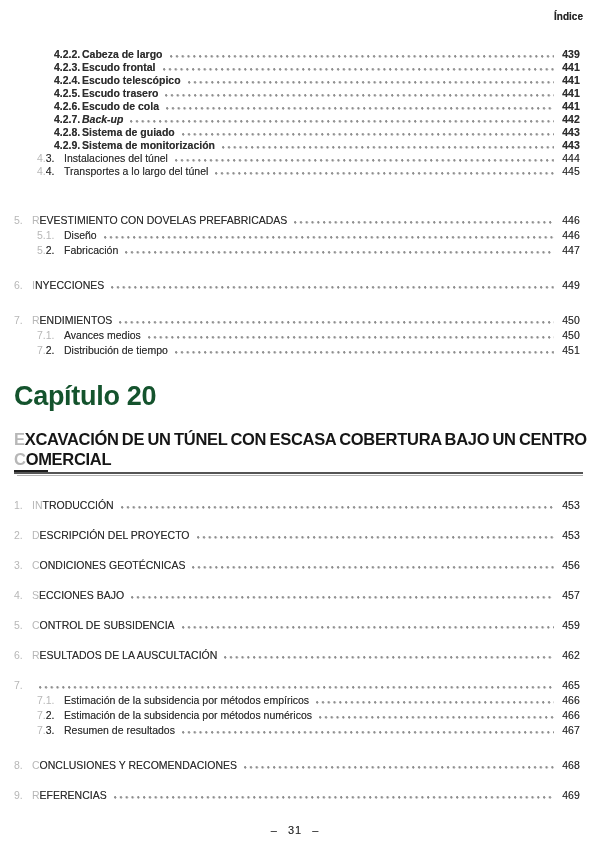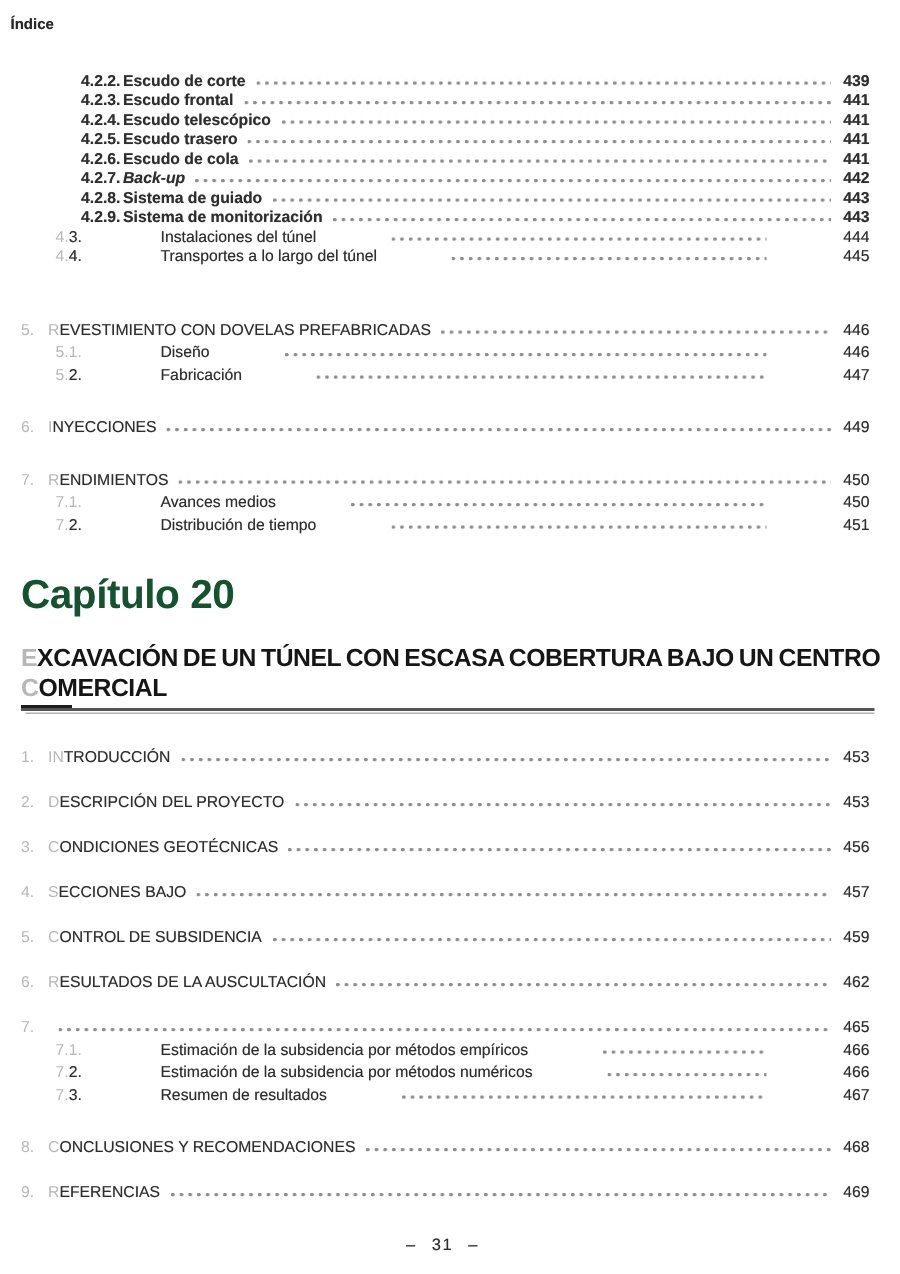--- a/index.html
+++ b/index.html
@@ -5,36 +5,36 @@
   html,body{margin:0;padding:0;}
   body{
     width:600px;height:849px;background:#ffffff;overflow:hidden;
     font-family:"Liberation Sans","DejaVu Sans",sans-serif;
     color:#2e2e2e;position:relative;
   }
   .page{padding:6px 17px 0 7px;}
 
   
   .hdr{
-    font-size:10px;font-weight:bold;color:#262626;
+    text-align:right;font-size:10px;font-weight:bold;color:#262626;
     line-height:13px;margin-top:4px;
     text-shadow:0 0 .5px rgba(40,40,40,.6);
   }
 
   
   .toc-top{margin-top:25px;}
   .toc-row{
     display:flex;align-items:baseline;
     font-size:10.5px;line-height:13px;color:#2e2e2e;
     text-shadow:0 0 .5px rgba(45,45,45,.55);
   }
   .toc-row .num{flex:none;white-space:pre;}
   .toc-row .lbl{flex:none;white-space:pre;}
   .lvl0{padding-left:7px;}  .lvl0 .num{min-width:18px;}
-  .lvl1{padding-left:30px;gap:43px;} .lvl1 .num{min-width:27px;}
+  .lvl1{padding-left:30px;} .lvl1 .num{min-width:27px;}
   .lvl2{padding-left:47px;font-weight:bold;} .lvl2 .num{min-width:28px;}
   .dim{color:#b7b7b7;text-shadow:none;}
   .it .lbl{font-style:italic;}
   .leader{
     flex:1 1 auto;height:4px;margin:0 5px 0 7px;align-self:baseline;
     background-image:radial-gradient(circle at 1.2px 2.4px,#8d8d8d 1.02px,rgba(0,0,0,0) 1.4px);
     background-size:5.8px 4px;background-repeat:repeat-x;background-position:0 0;
   }
   .pg{flex:none;min-width:24px;text-align:center;}
 
@@ -79,21 +79,21 @@
 <body>
 
 <div class="page">
 
   <div class="hdr">Índice</div>
 
   <div class="toc toc-top">
       <div class="toc-group">
         <div class="toc-row lvl2">
     <span class="num"><span class="dim"></span><span class="vis">4.2.2.</span></span>
-    <span class="lbl"><span class="dim"></span><span class="vis">Escudo de corte</span></span>
+    <span class="lbl"><span class="dim"></span><span class="vis">Cabeza de largo</span></span>
     <span class="leader"></span>
     <span class="pg">439</span>
   </div>
         <div class="toc-row lvl2">
     <span class="num"><span class="dim"></span><span class="vis">4.2.3.</span></span>
     <span class="lbl"><span class="dim"></span><span class="vis">Escudo frontal</span></span>
     <span class="leader"></span>
     <span class="pg">441</span>
   </div>
         <div class="toc-row lvl2">

